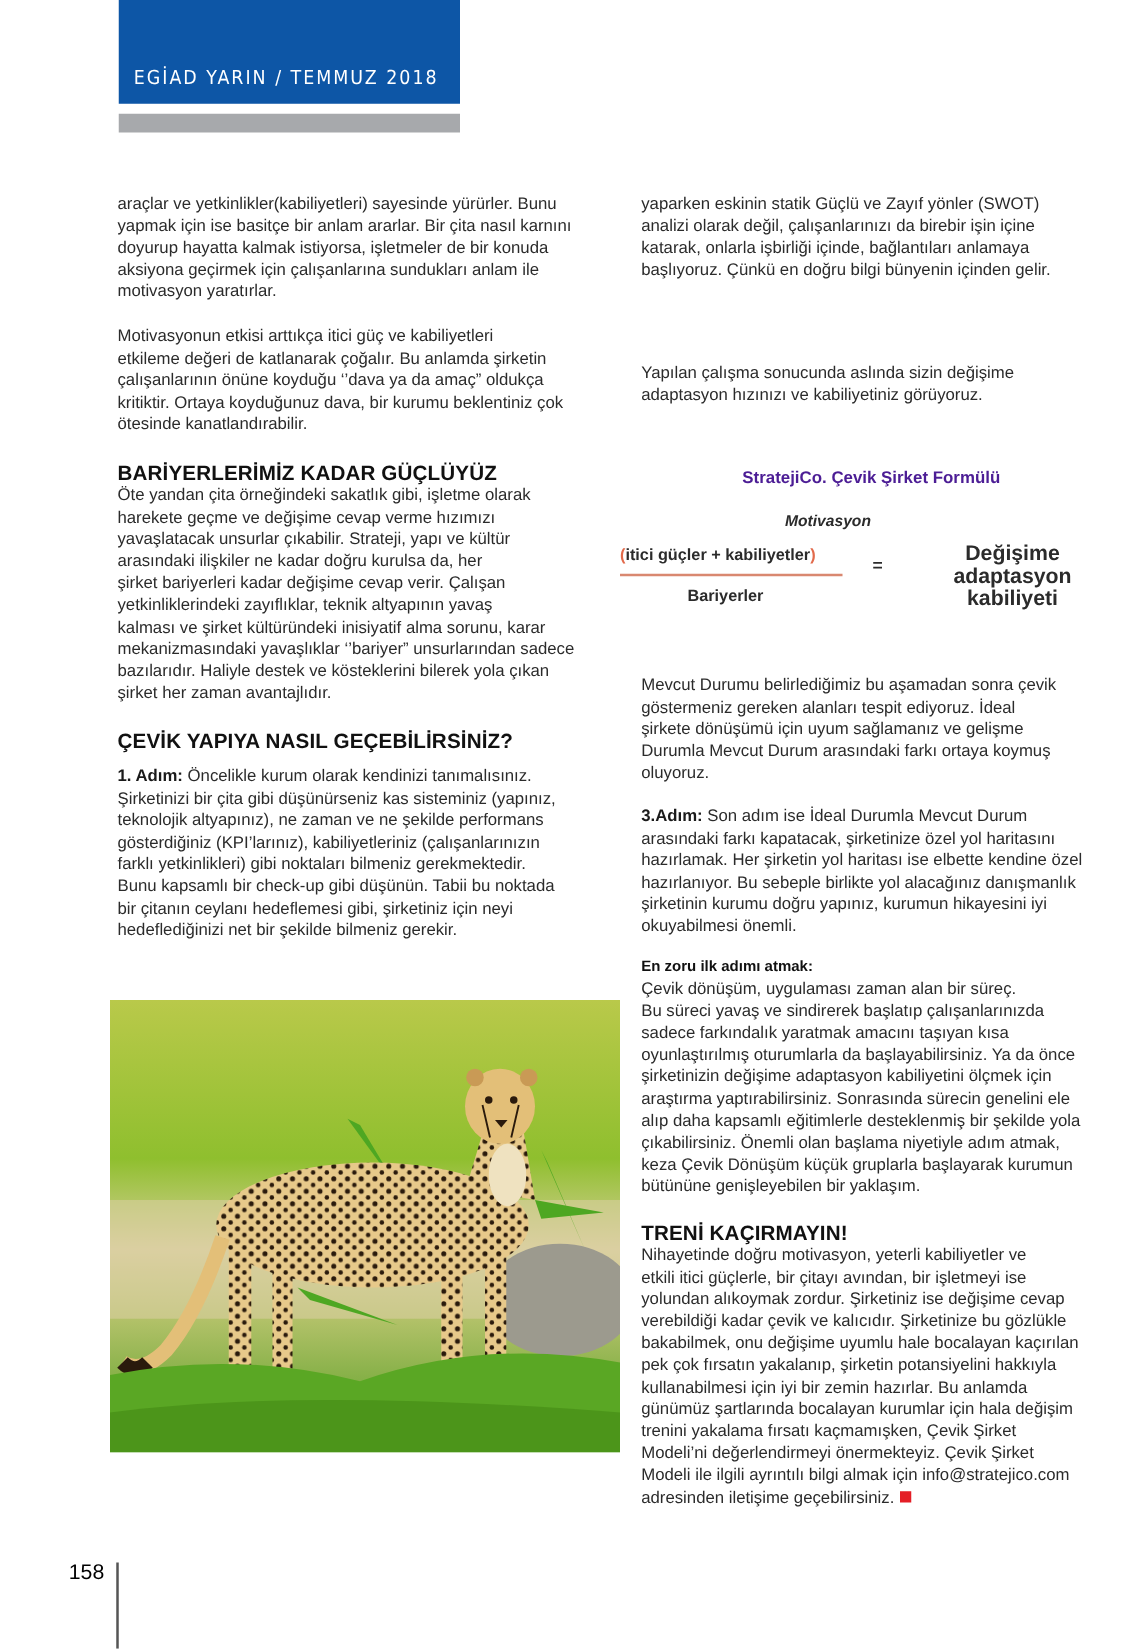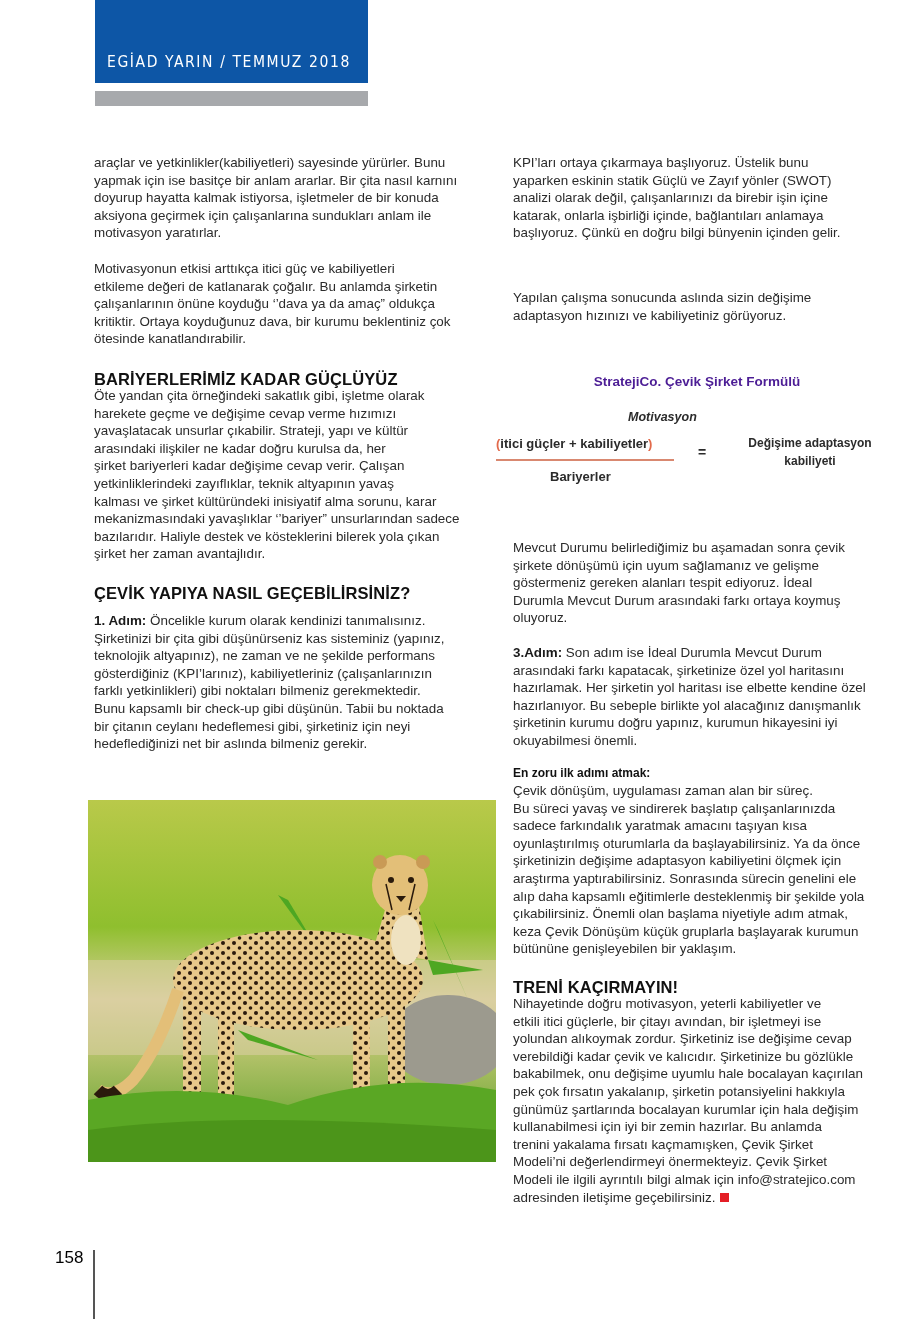--- a/index.html
+++ b/index.html
@@ -17,21 +17,21 @@
   .lines span { display: block; white-space: nowrap; }
 
   .formula-title { position: absolute; left: 497px; top: 374px; width: 400px; text-align: center;
                    color: #4c1d95; font-weight: bold; font-size: 13.5px; }
   .formula-mot { position: absolute; left: 628px; top: 410px; color: #2b2b2b; font-weight: bold; font-style: italic; font-size: 12.5px; }
   .formula-num { position: absolute; left: 496px; top: 436px; font-weight: bold; font-size: 13px; color: #2b2b2b; white-space: nowrap; }
   .formula-num .paren { color: #e26a4b; }
   .formula-line { position: absolute; left: 496px; top: 459px; width: 178px; height: 2px; background: #d98870; }
   .formula-den { position: absolute; left: 550px; top: 469px; font-weight: bold; font-size: 13px; color: #2b2b2b; }
   .formula-eq { position: absolute; left: 698px; top: 444px; font-weight: bold; font-size: 14px; color: #2b2b2b; }
-  .formula-res { position: absolute; left: 730px; top: 434px; width: 160px; text-align: center; font-weight: bold; font-size: 12px; line-height: 18px; color: #2b2b2b; }
+  .formula-res { position: absolute; left: 730px; top: 434px; width: 160px; text-align: center; font-weight: bold; font-size: 17px; line-height: 18px; color: #2b2b2b; }
 
   .photo { position: absolute; left: 88px; top: 800px; width: 408px; height: 362px; overflow: hidden; }
   .end-mark { display: inline-block; width: 9px; height: 9px; background: #e41e26; margin-left: 5px; vertical-align: 0px; }
 
   .page-num { position: absolute; left: 55px; top: 1248px; font-size: 17px; color: #000000; }
   .page-rule { position: absolute; left: 93px; top: 1250px; width: 2px; height: 69px; background: #555; }
 </style>
 </head>
 <body>
 
@@ -71,21 +71,21 @@
 <h2 class="h" style="left:94px; top:584px;text-align:right;">ÇEVİK YAPIYA NASIL GEÇEBİLİRSİNİZ?</h2>
 <div class="p lines" style="left:94px; top:612px;">
   <span><b>1. Adım:</b><span style="display:inline"> Öncelikle kurum olarak kendinizi tanımalısınız.</span></span>
   <div>
       <span>Şirketinizi bir çita gibi düşünürseniz kas sisteminiz (yapınız,</span>
       <span>teknolojik altyapınız), ne zaman ve ne şekilde performans</span>
       <span>gösterdiğiniz (KPI’larınız), kabiliyetleriniz (çalışanlarınızın</span>
       <span>farklı yetkinlikleri) gibi noktaları bilmeniz gerekmektedir.</span>
       <span>Bunu kapsamlı bir check-up gibi düşünün. Tabii bu noktada</span>
       <span>bir çitanın ceylanı hedeflemesi gibi, şirketiniz için neyi</span>
-      <span>hedeflediğinizi net bir aslında bilmeniz gerekir.</span>
+      <span>hedeflediğinizi net bir şekilde bilmeniz gerekir.</span>
     </div>
 </div>
 
 <div class="photo" aria-label="Cheetah standing in green grass">
   <svg width="408" height="362" viewBox="0 0 408 362">
     <defs>
       <linearGradient id="bg" x1="0" y1="0" x2="0" y2="1">
         <stop offset="0" stop-color="#b9c94a"></stop>
         <stop offset="0.35" stop-color="#8fbf2e"></stop>
         <stop offset="0.55" stop-color="#d9cf9c"></stop>
@@ -128,21 +128,20 @@
     <path d="M90 190 Q70 250 45 280 Q25 300 10 290" stroke="#e3bf78" stroke-width="12" fill="none"></path>
     <path d="M30 290 Q20 300 10 290" stroke="#2a1a0c" stroke-width="12" fill="none"></path>
 
     <path d="M0 300 Q100 280 200 305 Q300 270 408 290 L408 362 L0 362 Z" fill="#5aa724"></path>
     <path d="M0 330 Q150 310 408 330 L408 362 L0 362 Z" fill="#4c951a"></path>
   </svg>
 </div>
 
 <div class="p lines" style="left:513px; top:154px;">
   <div>
-      <span>KPI’ları ortaya çıkarmaya başlıyoruz. Üstelik bunu</span>
       <span>yaparken eskinin statik Güçlü ve Zayıf yönler (SWOT)</span>
       <span>analizi olarak değil, çalışanlarınızı da birebir işin içine</span>
       <span>katarak, onlarla işbirliği içinde, bağlantıları anlamaya</span>
       <span>başlıyoruz. Çünkü en doğru bilgi  bünyenin içinden gelir.</span>
     </div>
 </div>
 <div class="p lines" style="left:513px; top:277px;margin-top:12px;">
     <span>Yapılan çalışma sonucunda aslında sizin değişime</span>
     <span>adaptasyon hızınızı ve kabiliyetiniz görüyoruz.</span>
   </div>
@@ -155,22 +154,22 @@
 <div class="formula-line"></div>
 <div class="formula-den">Bariyerler</div>
 <div class="formula-eq">=</div>
 <div class="formula-res">
   <span style="display:block">Değişime adaptasyon</span>
   <span style="display:block">kabiliyeti</span>
 </div>
 
 <div class="p lines" style="left:513px; top:539px;">
     <span>Mevcut Durumu belirlediğimiz bu aşamadan sonra çevik</span>
+    <span>göstermeniz gereken alanları tespit ediyoruz. İdeal</span>
     <span>şirkete dönüşümü için uyum sağlamanız ve gelişme</span>
-    <span>göstermeniz gereken alanları tespit ediyoruz. İdeal</span>
     <span>Durumla Mevcut Durum arasındaki farkı ortaya koymuş</span>
     <span>oluyoruz.</span>
   </div>
 
 <div class="p lines" style="left:513px; top:644px;">
   <span><b>3.Adım:</b><span style="display:inline"> Son adım ise İdeal Durumla Mevcut Durum</span></span>
   <div>
       <span>arasındaki farkı kapatacak, şirketinize özel yol haritasını</span>
       <span>hazırlamak. Her şirketin yol haritası ise elbette kendine özel</span>
       <span>hazırlanıyor. Bu sebeple birlikte yol alacağınız danışmanlık</span>
@@ -195,22 +194,22 @@
 
 <h2 class="h" style="left:513px; top:978px;">TRENİ KAÇIRMAYIN!</h2>
 <div class="p lines" style="left:513px; top:995px;">
   <div>
       <span>Nihayetinde doğru motivasyon, yeterli kabiliyetler ve</span>
       <span>etkili itici güçlerle, bir çitayı avından, bir işletmeyi ise</span>
       <span>yolundan alıkoymak zordur. Şirketiniz ise değişime cevap</span>
       <span>verebildiği kadar çevik ve kalıcıdır. Şirketinize bu gözlükle</span>
       <span>bakabilmek, onu değişime uyumlu hale bocalayan kaçırılan</span>
       <span>pek çok fırsatın yakalanıp, şirketin potansiyelini hakkıyla</span>
+      <span>kullanabilmesi için iyi bir zemin hazırlar. Bu anlamda</span>
       <span>günümüz şartlarında bocalayan kurumlar için hala değişim</span>
-      <span>kullanabilmesi için iyi bir zemin hazırlar. Bu anlamda</span>
       <span>trenini yakalama fırsatı kaçmamışken, Çevik Şirket</span>
       <span>Modeli’ni değerlendirmeyi önermekteyiz. Çevik Şirket</span>
       <span>Modeli ile ilgili ayrıntılı bilgi almak için info@stratejico.com</span>
     </div>
   <span><span style="display:inline">adresinden iletişime geçebilirsiniz.</span><i class="end-mark" style="background: rgb(228, 30, 38);"></i></span>
 </div>
 
 <div class="page-num">158</div>
 <div class="page-rule"></div>
 

